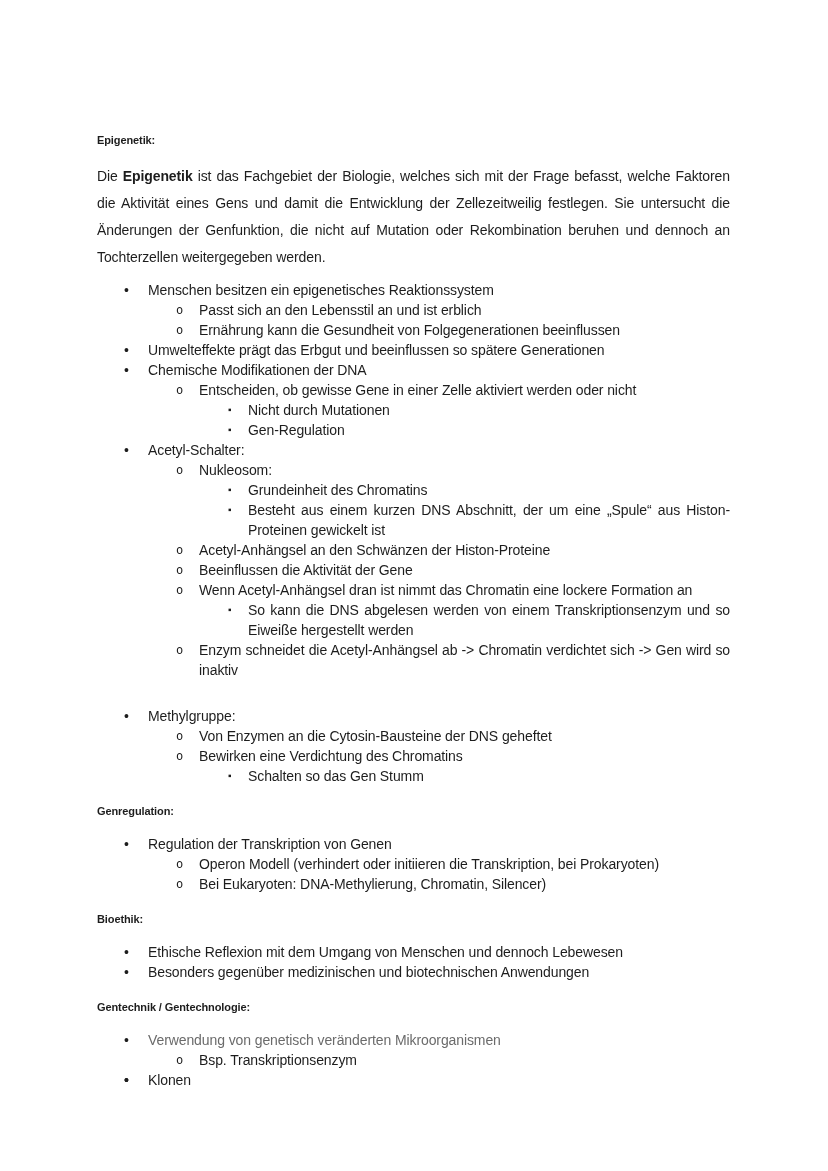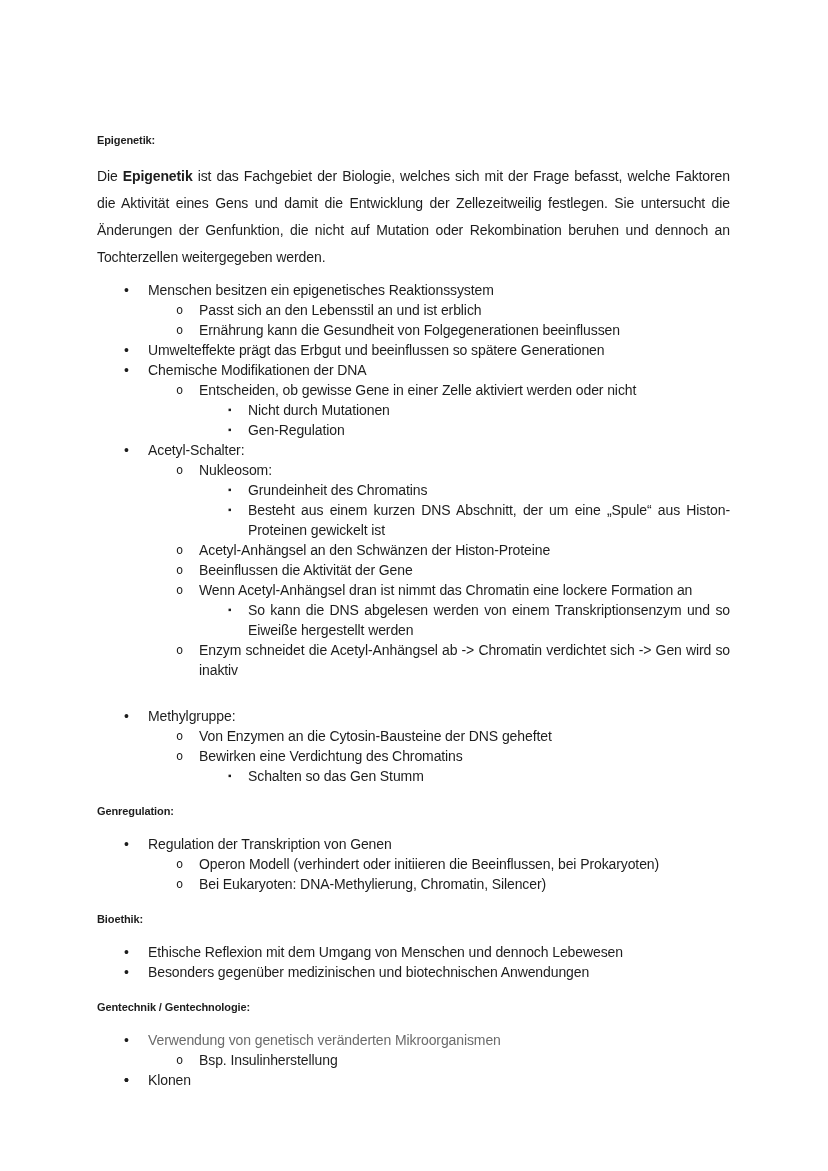--- a/index.html
+++ b/index.html
@@ -83,33 +83,33 @@
     <div class="li l1"><span class="marker m1">•</span><span class="li-text">Methylgruppe:</span></div>
     <div class="li l2"><span class="marker m2">o</span><span class="li-text">Von Enzymen an die Cytosin-Bausteine der DNS geheftet</span></div>
     <div class="li l2"><span class="marker m2">o</span><span class="li-text">Bewirken eine Verdichtung des Chromatins</span></div>
     <div class="li l3"><span class="marker m3">▪</span><span class="li-text">Schalten so das Gen Stumm</span></div>
   </div>
 
   <div class="heading">Genregulation:</div>
 
   <div class="list">
     <div class="li l1"><span class="marker m1">•</span><span class="li-text">Regulation der Transkription von Genen</span></div>
-    <div class="li l2"><span class="marker m2">o</span><span class="li-text">Operon Modell (verhindert oder initiieren die Beeinflussen, bei Prokaryoten)</span></div>
+    <div class="li l2"><span class="marker m2">o</span><span class="li-text">Operon Modell (verhindert oder initiieren die Transkription, bei Prokaryoten)</span></div>
     <div class="li l2"><span class="marker m2">o</span><span class="li-text">Bei Eukaryoten: DNA-Methylierung, Chromatin, Silencer)</span></div>
   </div>
 
   <div class="heading">Bioethik:</div>
 
   <div class="list">
     <div class="li l1"><span class="marker m1">•</span><span class="li-text">Ethische Reflexion mit dem Umgang von Menschen und dennoch Lebewesen</span></div>
     <div class="li l1"><span class="marker m1">•</span><span class="li-text">Besonders gegenüber medizinischen und biotechnischen Anwendungen</span></div>
   </div>
 
   <div class="heading">Gentechnik / Gentechnologie:</div>
 
   <div class="list">
     <div class="li l1"><span class="marker m1">•</span><span class="li-text muted">Verwendung von genetisch veränderten Mikroorganismen</span></div>
-    <div class="li l2"><span class="marker m2">o</span><span class="li-text">Bsp. Insulinherstellung</span></div>
+    <div class="li l2"><span class="marker m2">o</span><span class="li-text">Bsp. Transkriptionsenzym</span></div>
     <div class="li l1"><span class="marker m1">•</span></div>
     <div class="li l1"><span class="marker m1">•</span><span class="li-text">Klonen</span></div>
   </div>
 
 </div>
 
 </body></html>

